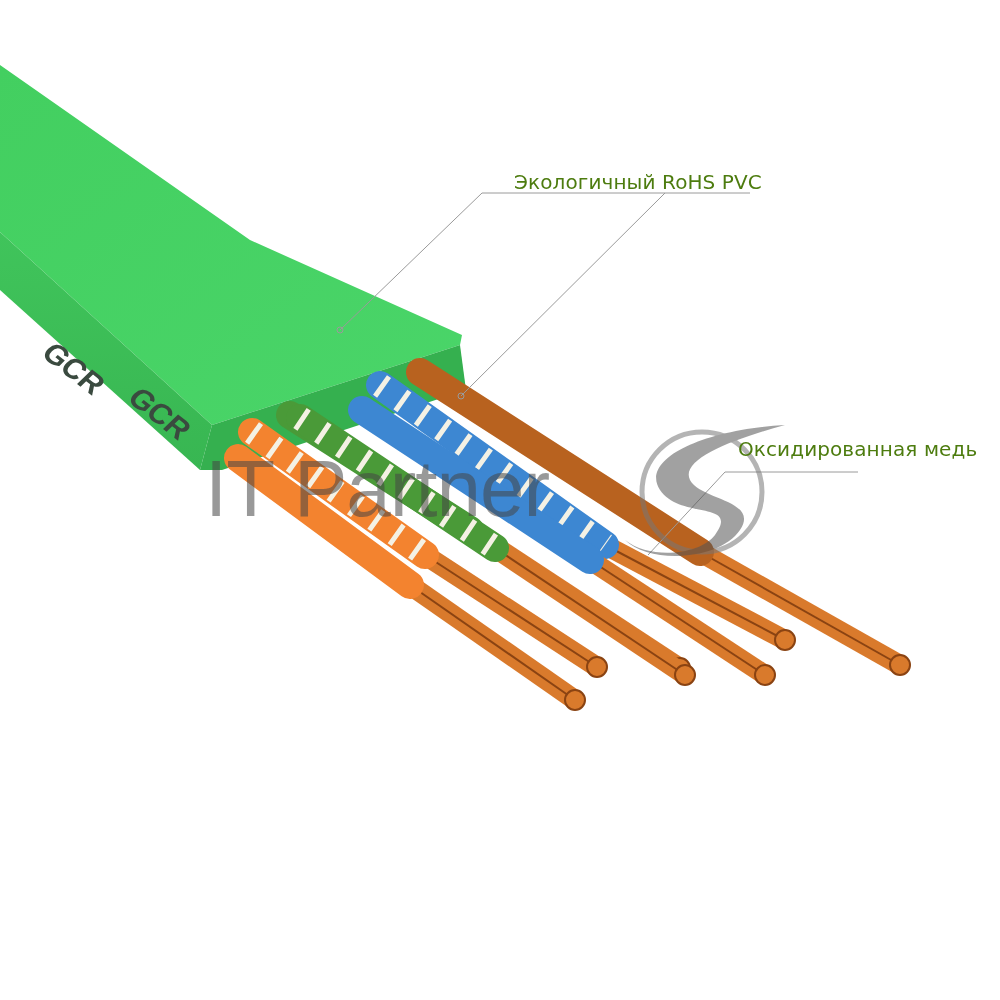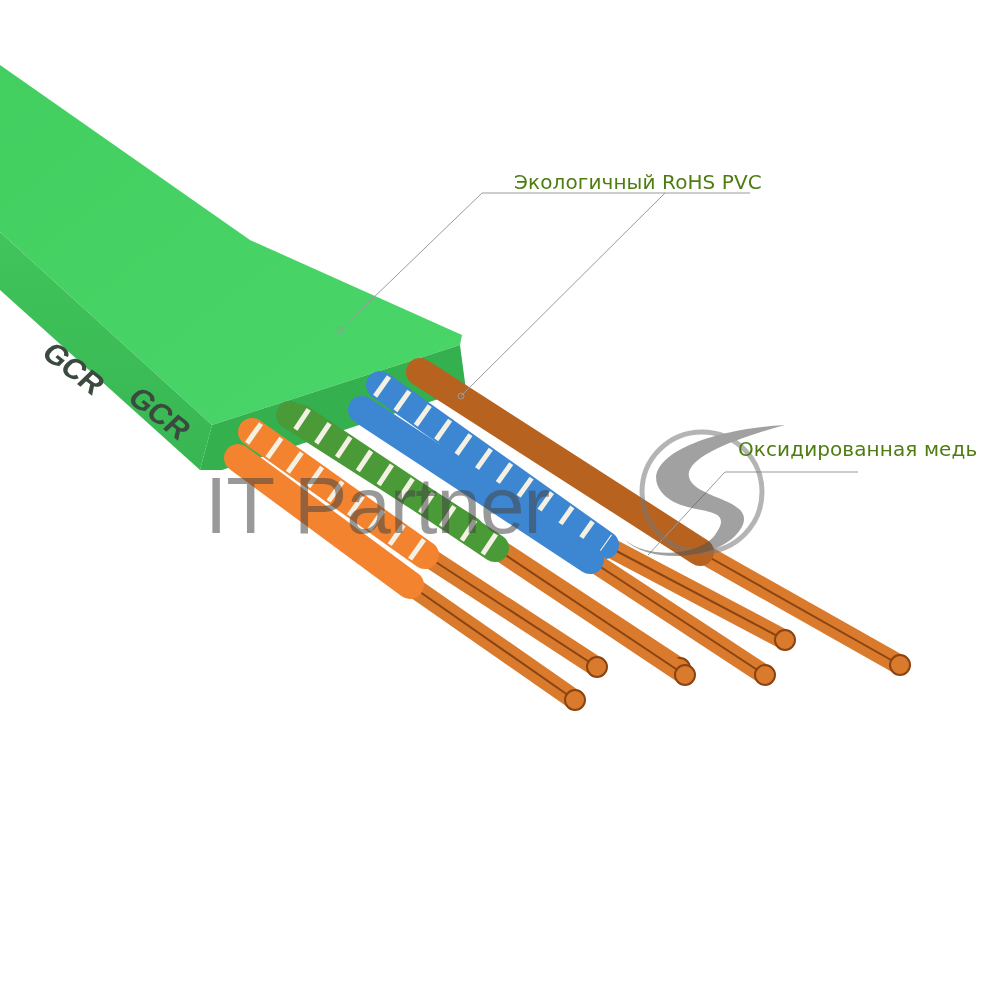--- a/index.html
+++ b/index.html
@@ -2,21 +2,21 @@
 <html><head>
   <meta charset="utf-8">
   <style>
     html, body { margin: 0; padding: 0; background: #ffffff; }
     body { width: 1000px; height: 1000px; position: relative; overflow: hidden;
            font-family: "DejaVu Sans", "Liberation Sans", sans-serif; }
     #scene { position: absolute; left: 0; top: 0; width: 1000px; height: 1000px; }
     .callout-label { position: absolute; font-size: 20px; color: #4d7c0f; white-space: nowrap; letter-spacing: 0.1px; }
     #label-pvc { left: 514px; top: 170px; }
     #label-copper { left: 738px; top: 437px; }
-    .watermark { position: absolute; left: 205px; top: 466px; font-size: 80px; color: rgba(70,70,70,0.55);
+    .watermark { position: absolute; left: 205px; top: 449px; font-size: 80px; color: rgba(70,70,70,0.55);
                  font-family: "Liberation Sans", sans-serif; letter-spacing: -1px; white-space: nowrap; line-height: 1; text-align: center; }
   </style>
 </head>
 <body>
 
 <svg id="scene" viewBox="0 0 1000 1000" xmlns="http://www.w3.org/2000/svg">
   <defs>
     <linearGradient id="gTop" x1="0" y1="0" x2="1" y2="1">
       <stop offset="0" stop-color="#43cf60"></stop>
       <stop offset="1" stop-color="#4ad569"></stop>

